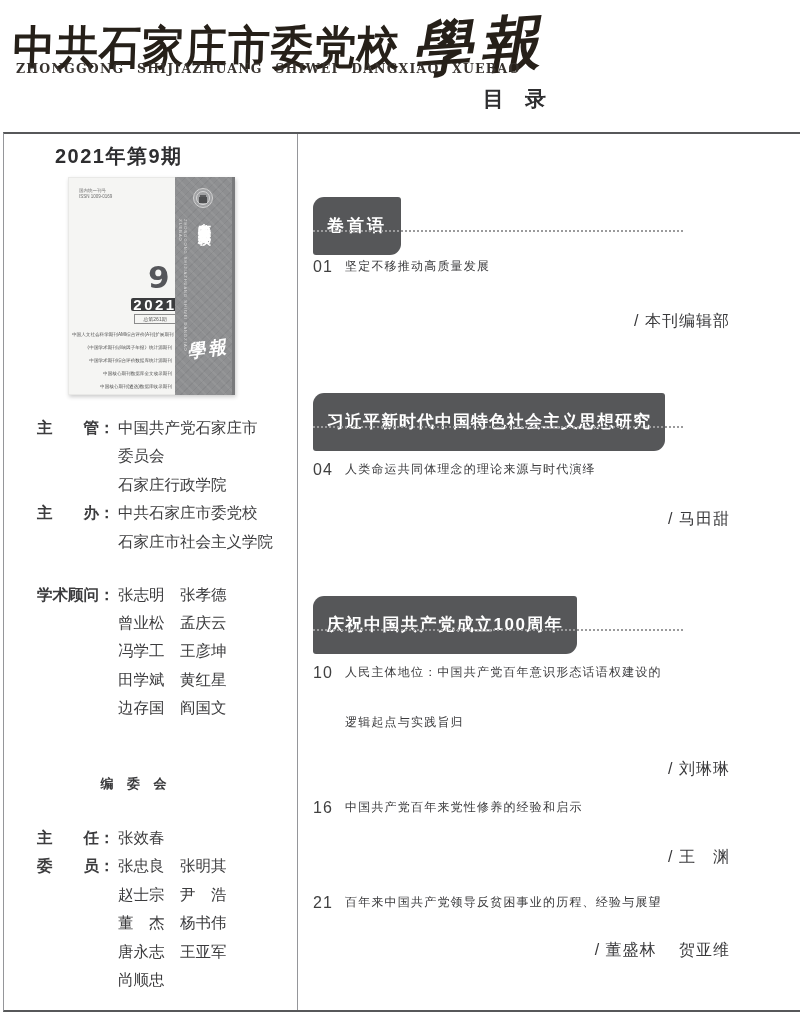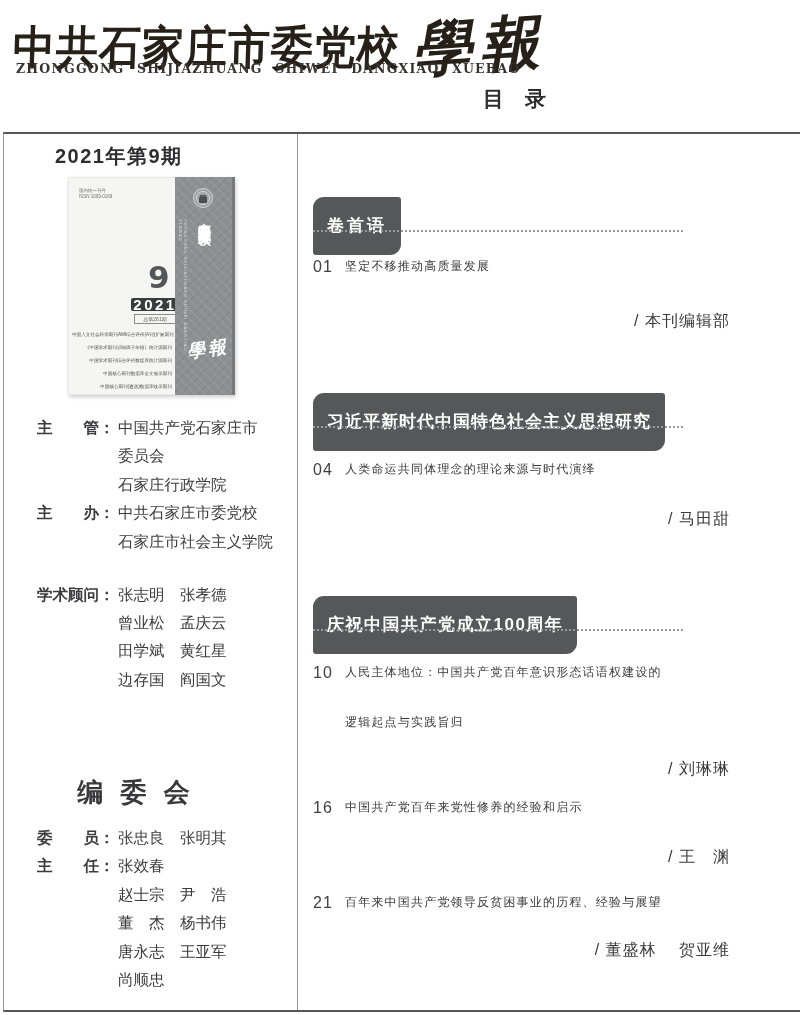--- a/index.html
+++ b/index.html
@@ -58,21 +58,21 @@
             white-space:nowrap;}
 
   
   .masthead{position:absolute;left:37px;top:417px;width:252px;font-size:15.5px;}
   .board{position:absolute;left:37px;top:827px;width:252px;font-size:15.5px;}
   .m-line{display:flex;line-height:22px;margin-bottom:6.4px;white-space:nowrap;}
   .m-label{width:81px;flex:none;font-weight:bold;}
   .gap-s{margin-top:6px;}
   .gap-l{margin-top:31px;}
   .board-head{position:absolute;left:3px;top:775px;width:266px;text-align:center;
-              font-size:26px;font-weight:bold;letter-spacing:5px;color:#39393b;}
+              font-size:13px;font-weight:bold;letter-spacing:5px;color:#39393b;}
 
   
   .badge{position:absolute;left:313px;height:26px;line-height:26px;padding:16px 14px;
          background:#565759;color:#fff;font-weight:bold;font-size:17px;
          border-radius:11px 3px 11px 3px;white-space:nowrap;}
   .badge-1{top:197px;letter-spacing:3px;}
   .badge-2{top:393px;letter-spacing:1px;}
   .badge-3{top:596px;letter-spacing:1.5px;}
   .dotline{position:absolute;left:313px;width:370px;height:0;border-top:2px dotted #9b9b9c;}
   .dot-1{top:230px}.dot-2{top:426px}.dot-3{top:629px}
@@ -149,37 +149,41 @@
     <div class="m-line gap-l">
       <span class="m-label">学术顾问：</span>
       <span>张志明　张孝德</span>
     </div>
     <div class="m-line">
       <span class="m-label"></span>
       <span>曾业松　孟庆云</span>
     </div>
     <div class="m-line">
       <span class="m-label"></span>
+      <span>冯学工　王彦坤</span>
+    </div>
+    <div class="m-line">
+      <span class="m-label"></span>
       <span>田学斌　黄红星</span>
     </div>
     <div class="m-line">
       <span class="m-label"></span>
       <span>边存国　阎国文</span>
     </div>
   </div>
 
   <div class="board-head">编 委 会</div>
   <div class="board">
     <div class="m-line">
+      <span class="m-label">主　　任：</span>
+      <span>张效春</span>
+    </div>
+    <div class="m-line">
       <span class="m-label">委　　员：</span>
       <span>张忠良　张明其</span>
-    </div>
-    <div class="m-line">
-      <span class="m-label">主　　任：</span>
-      <span>张效春</span>
     </div>
     <div class="m-line">
       <span class="m-label"></span>
       <span>赵士宗　尹　浩</span>
     </div>
     <div class="m-line">
       <span class="m-label"></span>
       <span>董　杰　杨书伟</span>
     </div>
     <div class="m-line">

